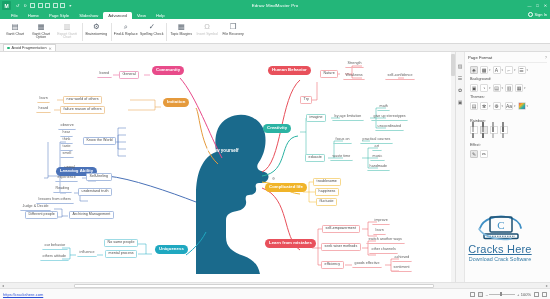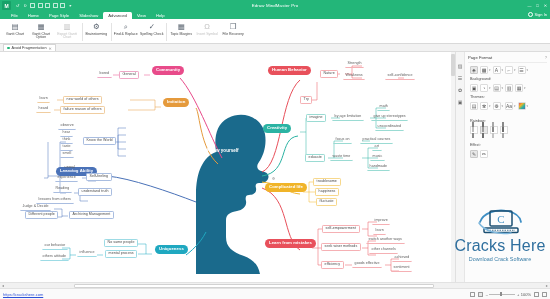--- a/index.html
+++ b/index.html
@@ -150,21 +150,21 @@
   .rp-sec { font-size:3.8px; color:#4a4a4a; padding:2px 0 0 2px; }
   .sw-rainbow { width:8px; height:8px; border:0.4px solid #dcdcdc; background:#fff;
                 display:flex; flex-wrap:wrap; padding:1px; gap:0.5px; align-content:center; }
   .sw-rainbow span { width:2px; height:5px; display:block; }
 
   
   .wm {
     position:absolute; right:4px; bottom:20px; width:92px;
     display:flex; flex-direction:column; align-items:center; gap:1px;
   }
-  .wm-title { font-size:16px; color:#2f6f9e; letter-spacing:.2px; }
+  .wm-title { font-size:11px; color:#2f6f9e; letter-spacing:.2px;text-decoration:underline; }
   .wm-sub { font-size:5.4px; color:#3b7fa8; }
 
   
   .hscroll {
     position:absolute; left:0; bottom:11px; width:550px; height:6px;
     background:#f1f1f1; border-top:0.4px solid #e2e2e2;
     display:flex; align-items:center;
   }
   .hscroll .arw { width:6px; text-align:center; font-size:3.4px; color:#8d8d8d; }
   .hscroll .thumb { height:4px; background:#fff; border:0.4px solid #d2d2d2; border-radius:1px; }

